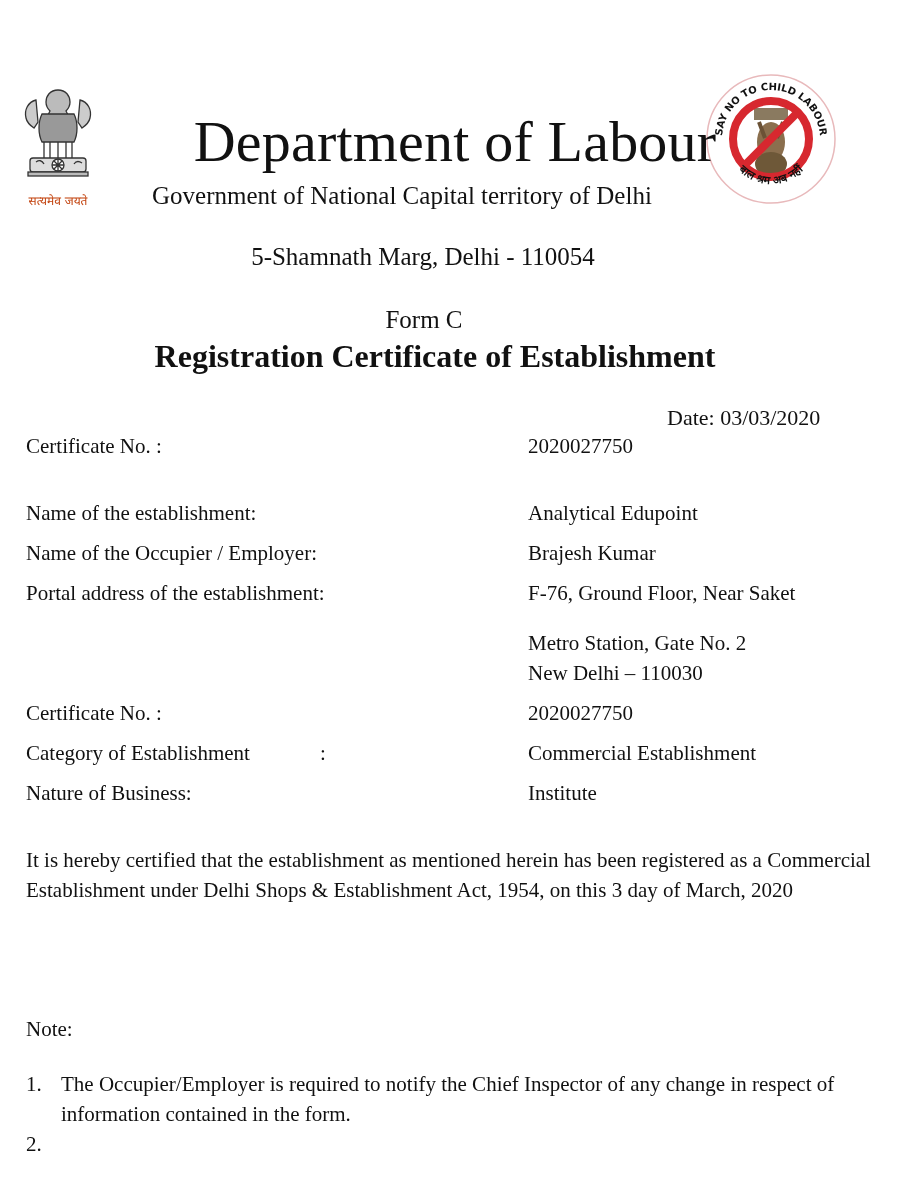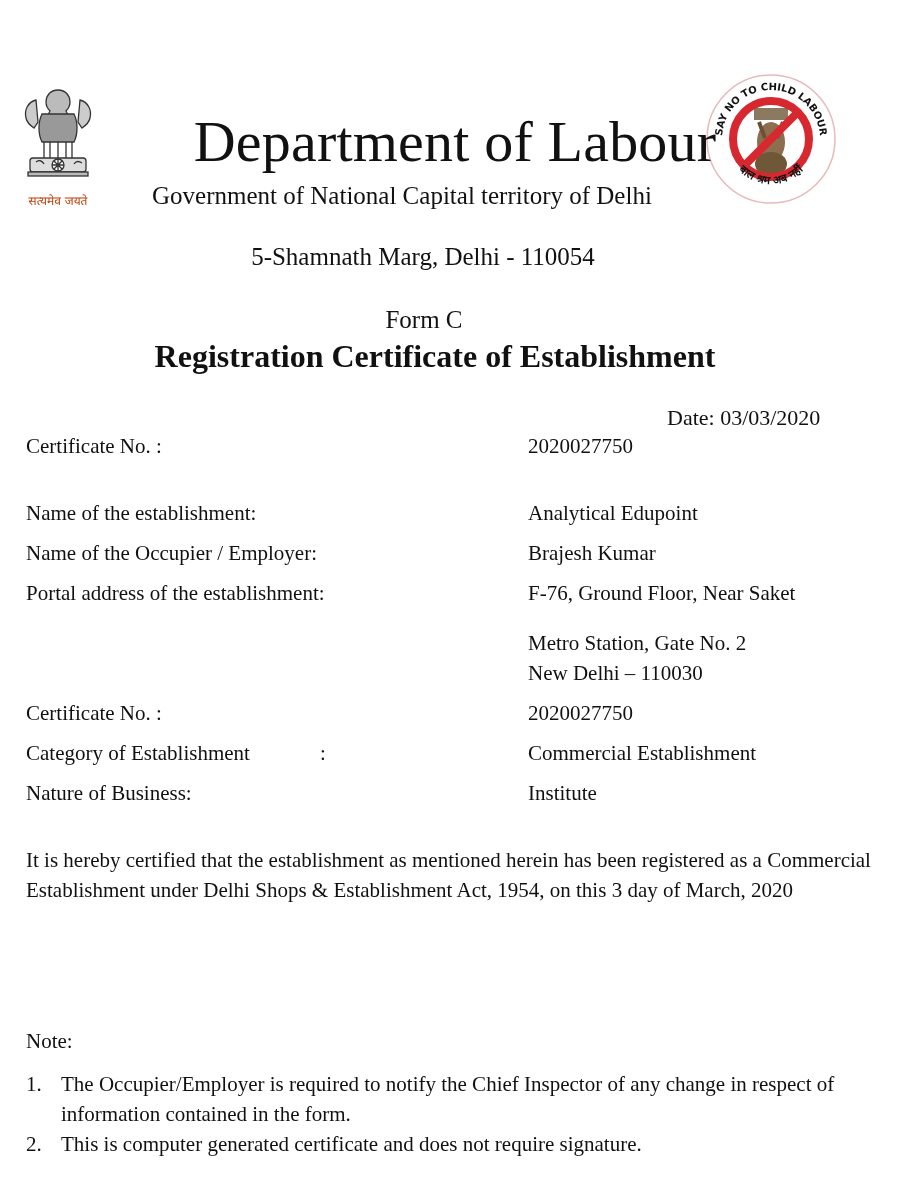--- a/index.html
+++ b/index.html
@@ -20,21 +20,21 @@
   .formc { left: 1px; width: 846px; top: 306px; text-align: center; font-size: 25px; }
   .title { left: 12px; width: 846px; top: 338px; text-align: center; font-size: 32px; font-weight: bold; }
   .date { left: 667px; top: 405px; font-size: 22px; }
 
   
   .lbl { left: 26px; font-size: 21px; }
   .val { left: 528px; font-size: 21px; }
   .bold { font-weight: normal; }
 
   .para { left: 26px; top: 845px; width: 860px; white-space: normal; font-size: 21px; line-height: 30px; }
-  .note { left: 26px; top: 1017px; font-size: 21px; margin-top: 12px; }
+  .note { left: 26px; top: 1017px; font-size: 21px; }
   .notes { left: 26px; top: 1069px; width: 860px; white-space: normal; font-size: 21px; line-height: 30px; }
   .note-item { position: relative; padding-left: 35px; }
   .note-num { position: absolute; left: 0; top: 0; }
 </style>
 </head>
 <body>
 
 <div class="abs emblem">
   <svg viewBox="0 0 80 108">
     <g fill="none" stroke="#333" stroke-width="1.3">
@@ -111,15 +111,14 @@
 <div class="abs para">It is hereby certified that the establishment as mentioned herein has been registered as a Commercial Establishment under Delhi Shops &amp; Establishment Act, 1954, on this 3 day of March, 2020</div>
 
 <div class="abs note">Note:</div>
 <div class="abs notes">
   <div class="note-item">
     <span class="note-num">1.</span>
     <span>The Occupier/Employer is required to notify the Chief Inspector of any change in respect of information contained in the form.</span>
   </div>
   <div class="note-item">
     <span class="note-num">2.</span>
-    <span>This is computer generated certificate and does not require signature.</span>
   </div>
 </div>
 
 </body></html>

